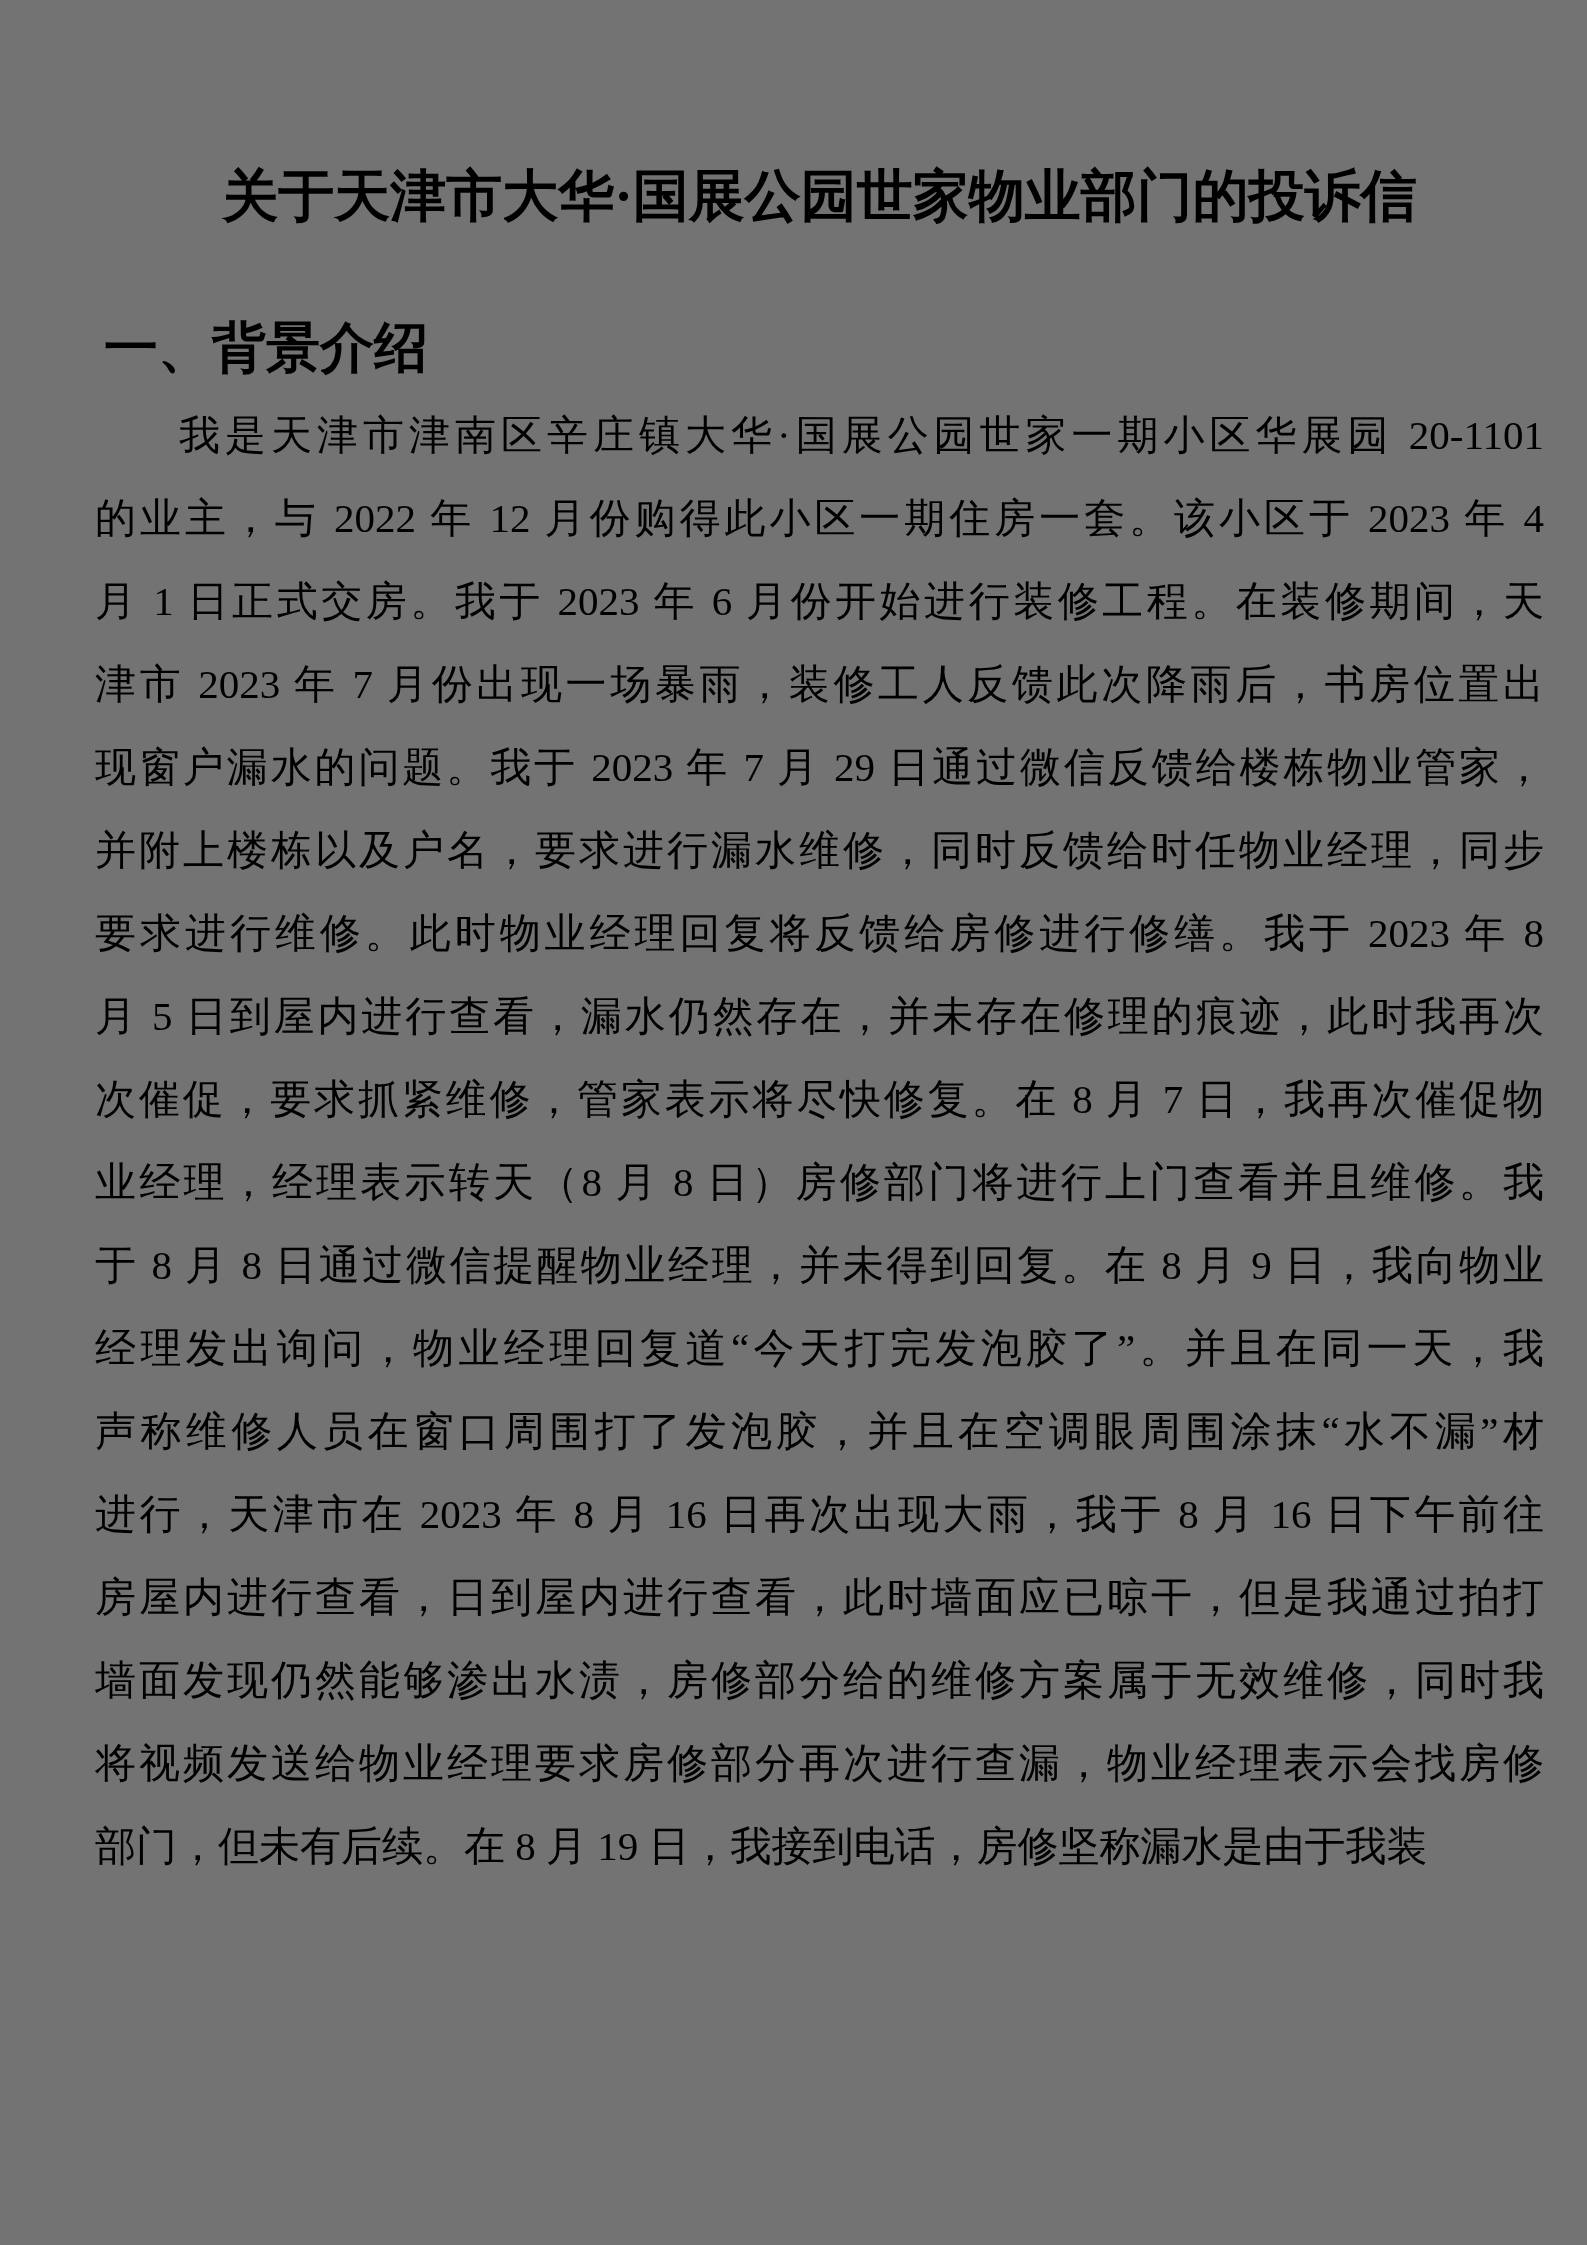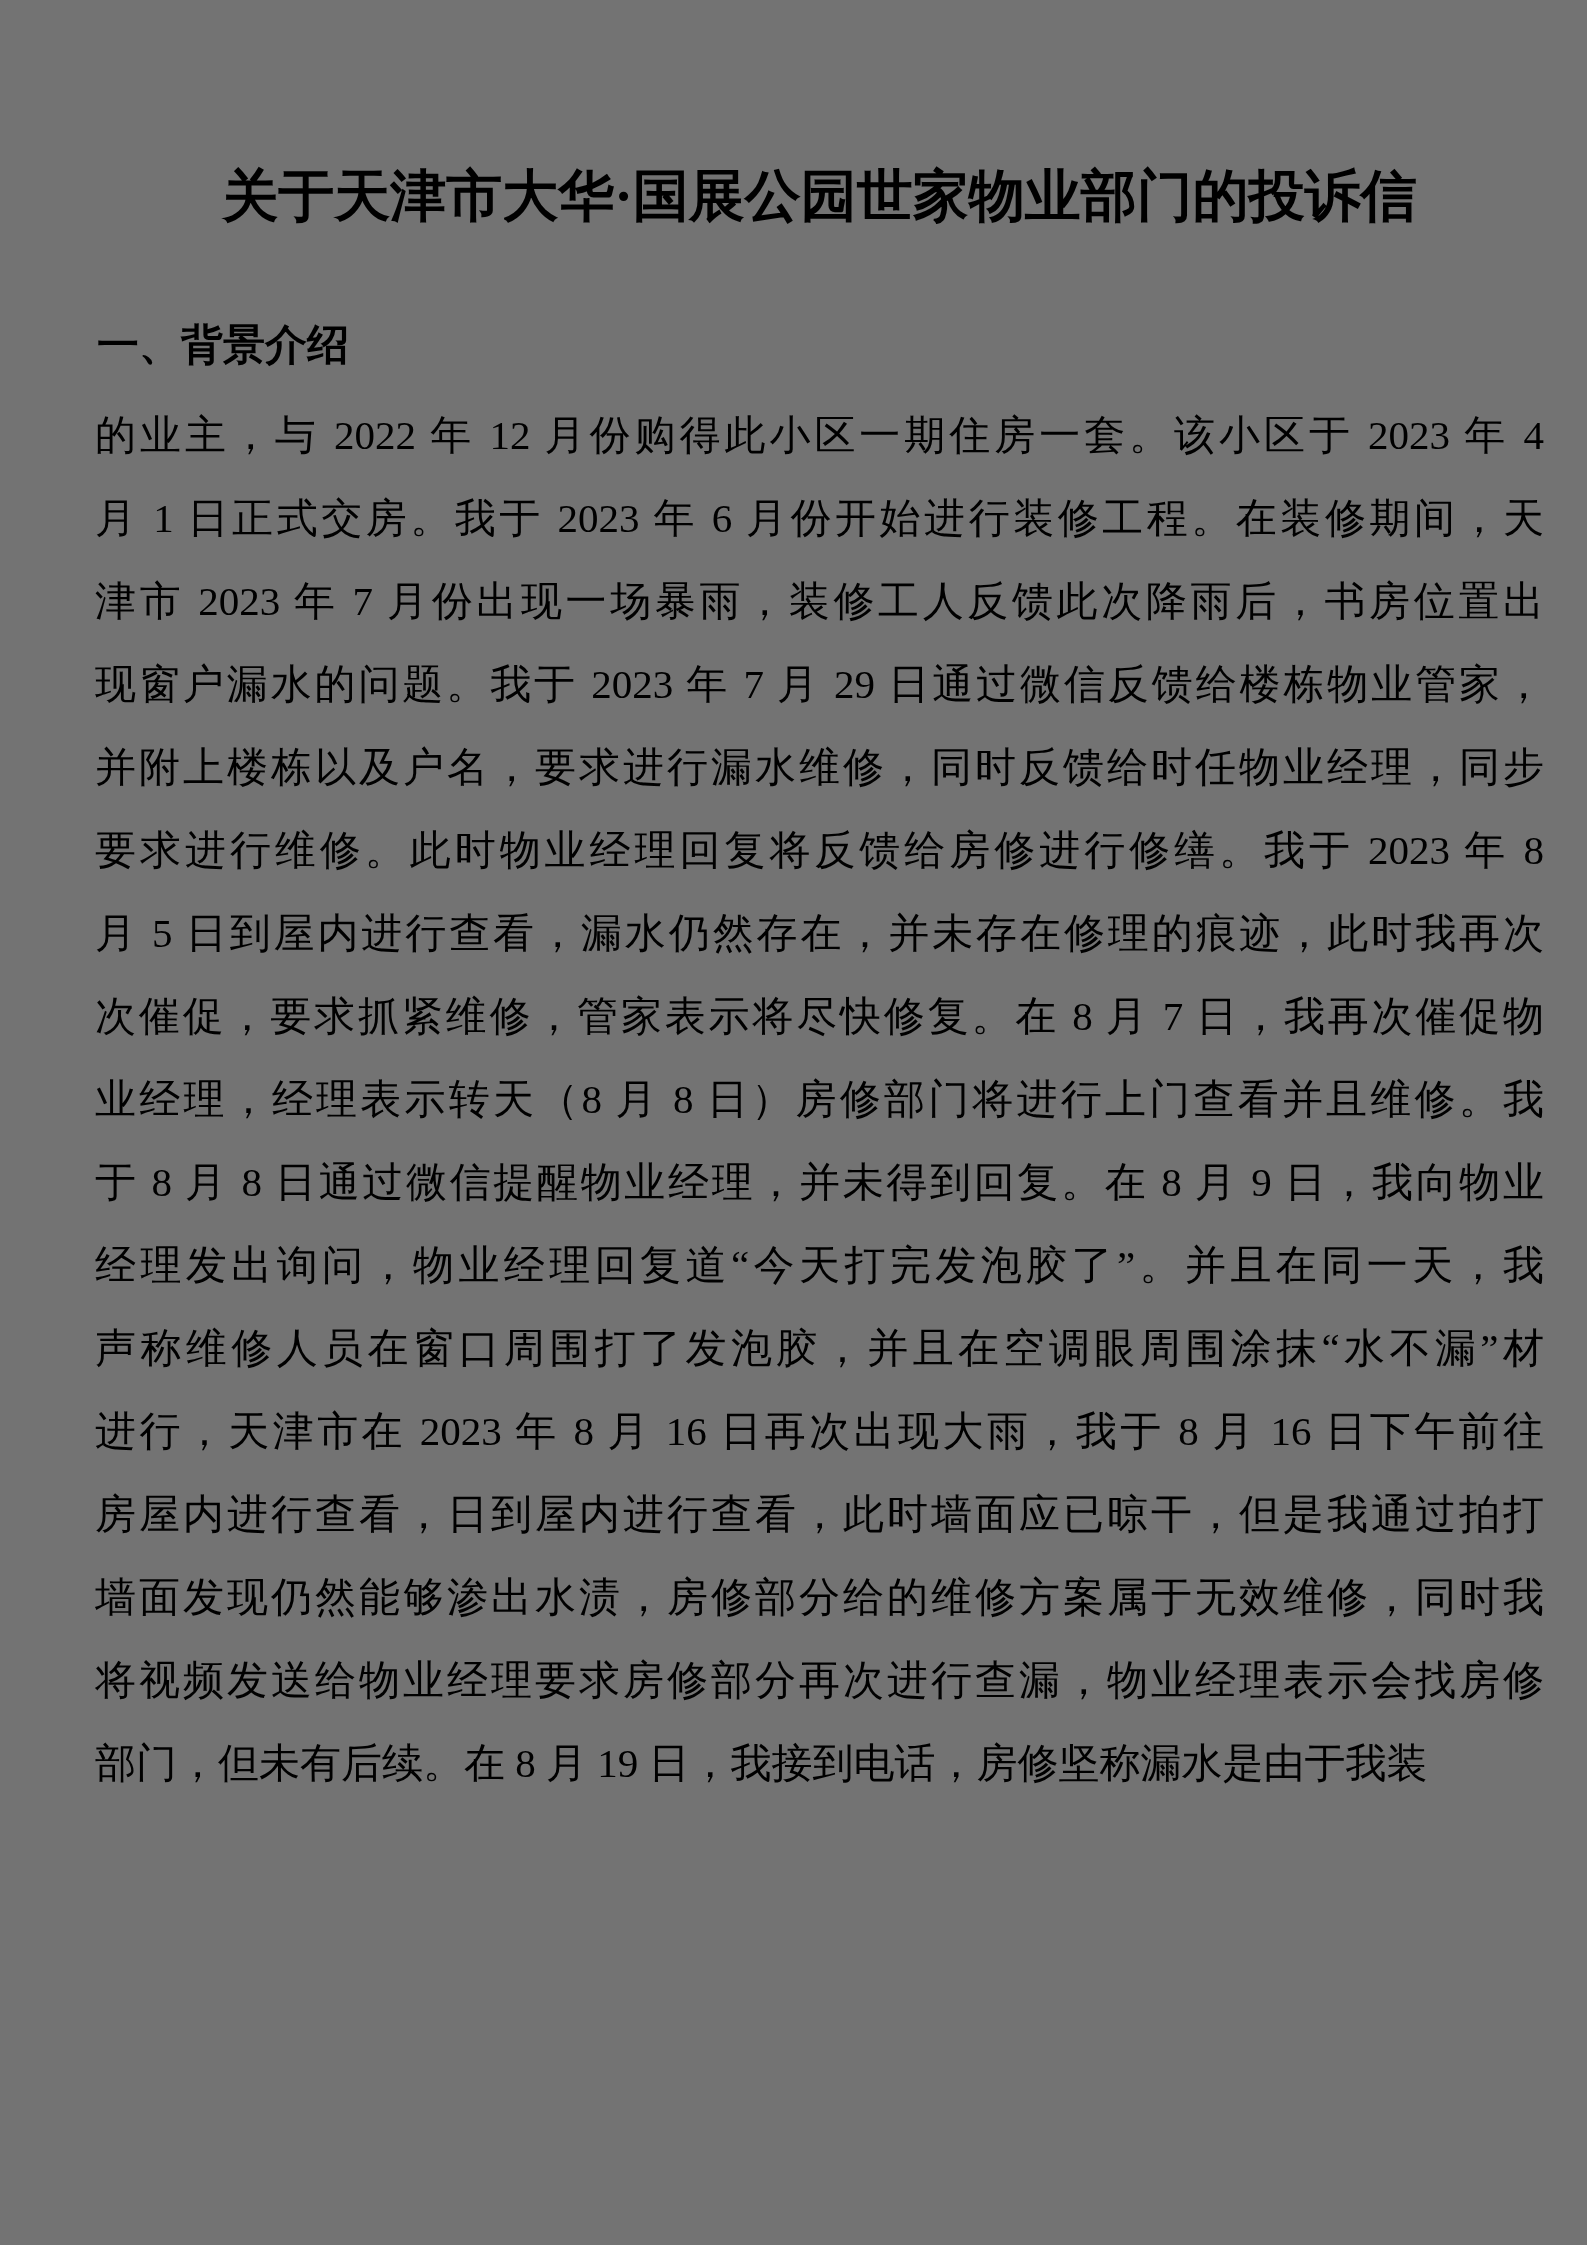--- a/index.html
+++ b/index.html
@@ -20,25 +20,25 @@
   }
   .doc-title {
     margin: 160px 0 0 0;
     font-size: 56px;
     line-height: 72px;
     font-weight: bold;
     text-align: center;
     font-family: "Liberation Serif", serif;
   }
   .section-heading {
-    margin: 88px 0 0 2px;
-    font-size: 42px;
+    margin: 88px 0 0 9px;
+    font-size: 54px;
     line-height: 56px;
     font-weight: bold;
-    font-family: Liberation Mono, monospace;
+    font-family: Liberation Serif, serif;
   }
   .body-text {
     margin-top: 18px;
     font-size: 41px;
   }
   .body-line {
     height: 83px;
     line-height: 83px;
     text-align: justify;
     text-align-last: justify;
@@ -53,20 +53,21 @@
 </style>
 </head>
 <body>
 
 <div class="page">
   <h1 class="doc-title">关于天津市大华·国展公园世家物业部门的投诉信</h1>
 
   <h2 class="section-heading">一、背景介绍</h2>
 
   <div class="body-text">
+    <div class="body-line first">我是天津市津南区辛庄镇大华·国展公园世家一期小区华展园 20-1101</div>
     <div class="body-line">的业主，与 2022 年 12 月份购得此小区一期住房一套。该小区于 2023 年 4</div>
     <div class="body-line">月 1 日正式交房。我于 2023 年 6 月份开始进行装修工程。在装修期间，天</div>
     <div class="body-line">津市 2023 年 7 月份出现一场暴雨，装修工人反馈此次降雨后，书房位置出</div>
     <div class="body-line">现窗户漏水的问题。我于 2023 年 7 月 29 日通过微信反馈给楼栋物业管家，</div>
     <div class="body-line">并附上楼栋以及户名，要求进行漏水维修，同时反馈给时任物业经理，同步</div>
     <div class="body-line">要求进行维修。此时物业经理回复将反馈给房修进行修缮。我于 2023 年 8</div>
     <div class="body-line">月 5 日到屋内进行查看，漏水仍然存在，并未存在修理的痕迹，此时我再次</div>
     <div class="body-line">次催促，要求抓紧维修，管家表示将尽快修复。在 8 月 7 日，我再次催促物</div>
     <div class="body-line">业经理，经理表示转天（8 月 8 日）房修部门将进行上门查看并且维修。我</div>
     <div class="body-line">于 8 月 8 日通过微信提醒物业经理，并未得到回复。在 8 月 9 日，我向物业</div>

